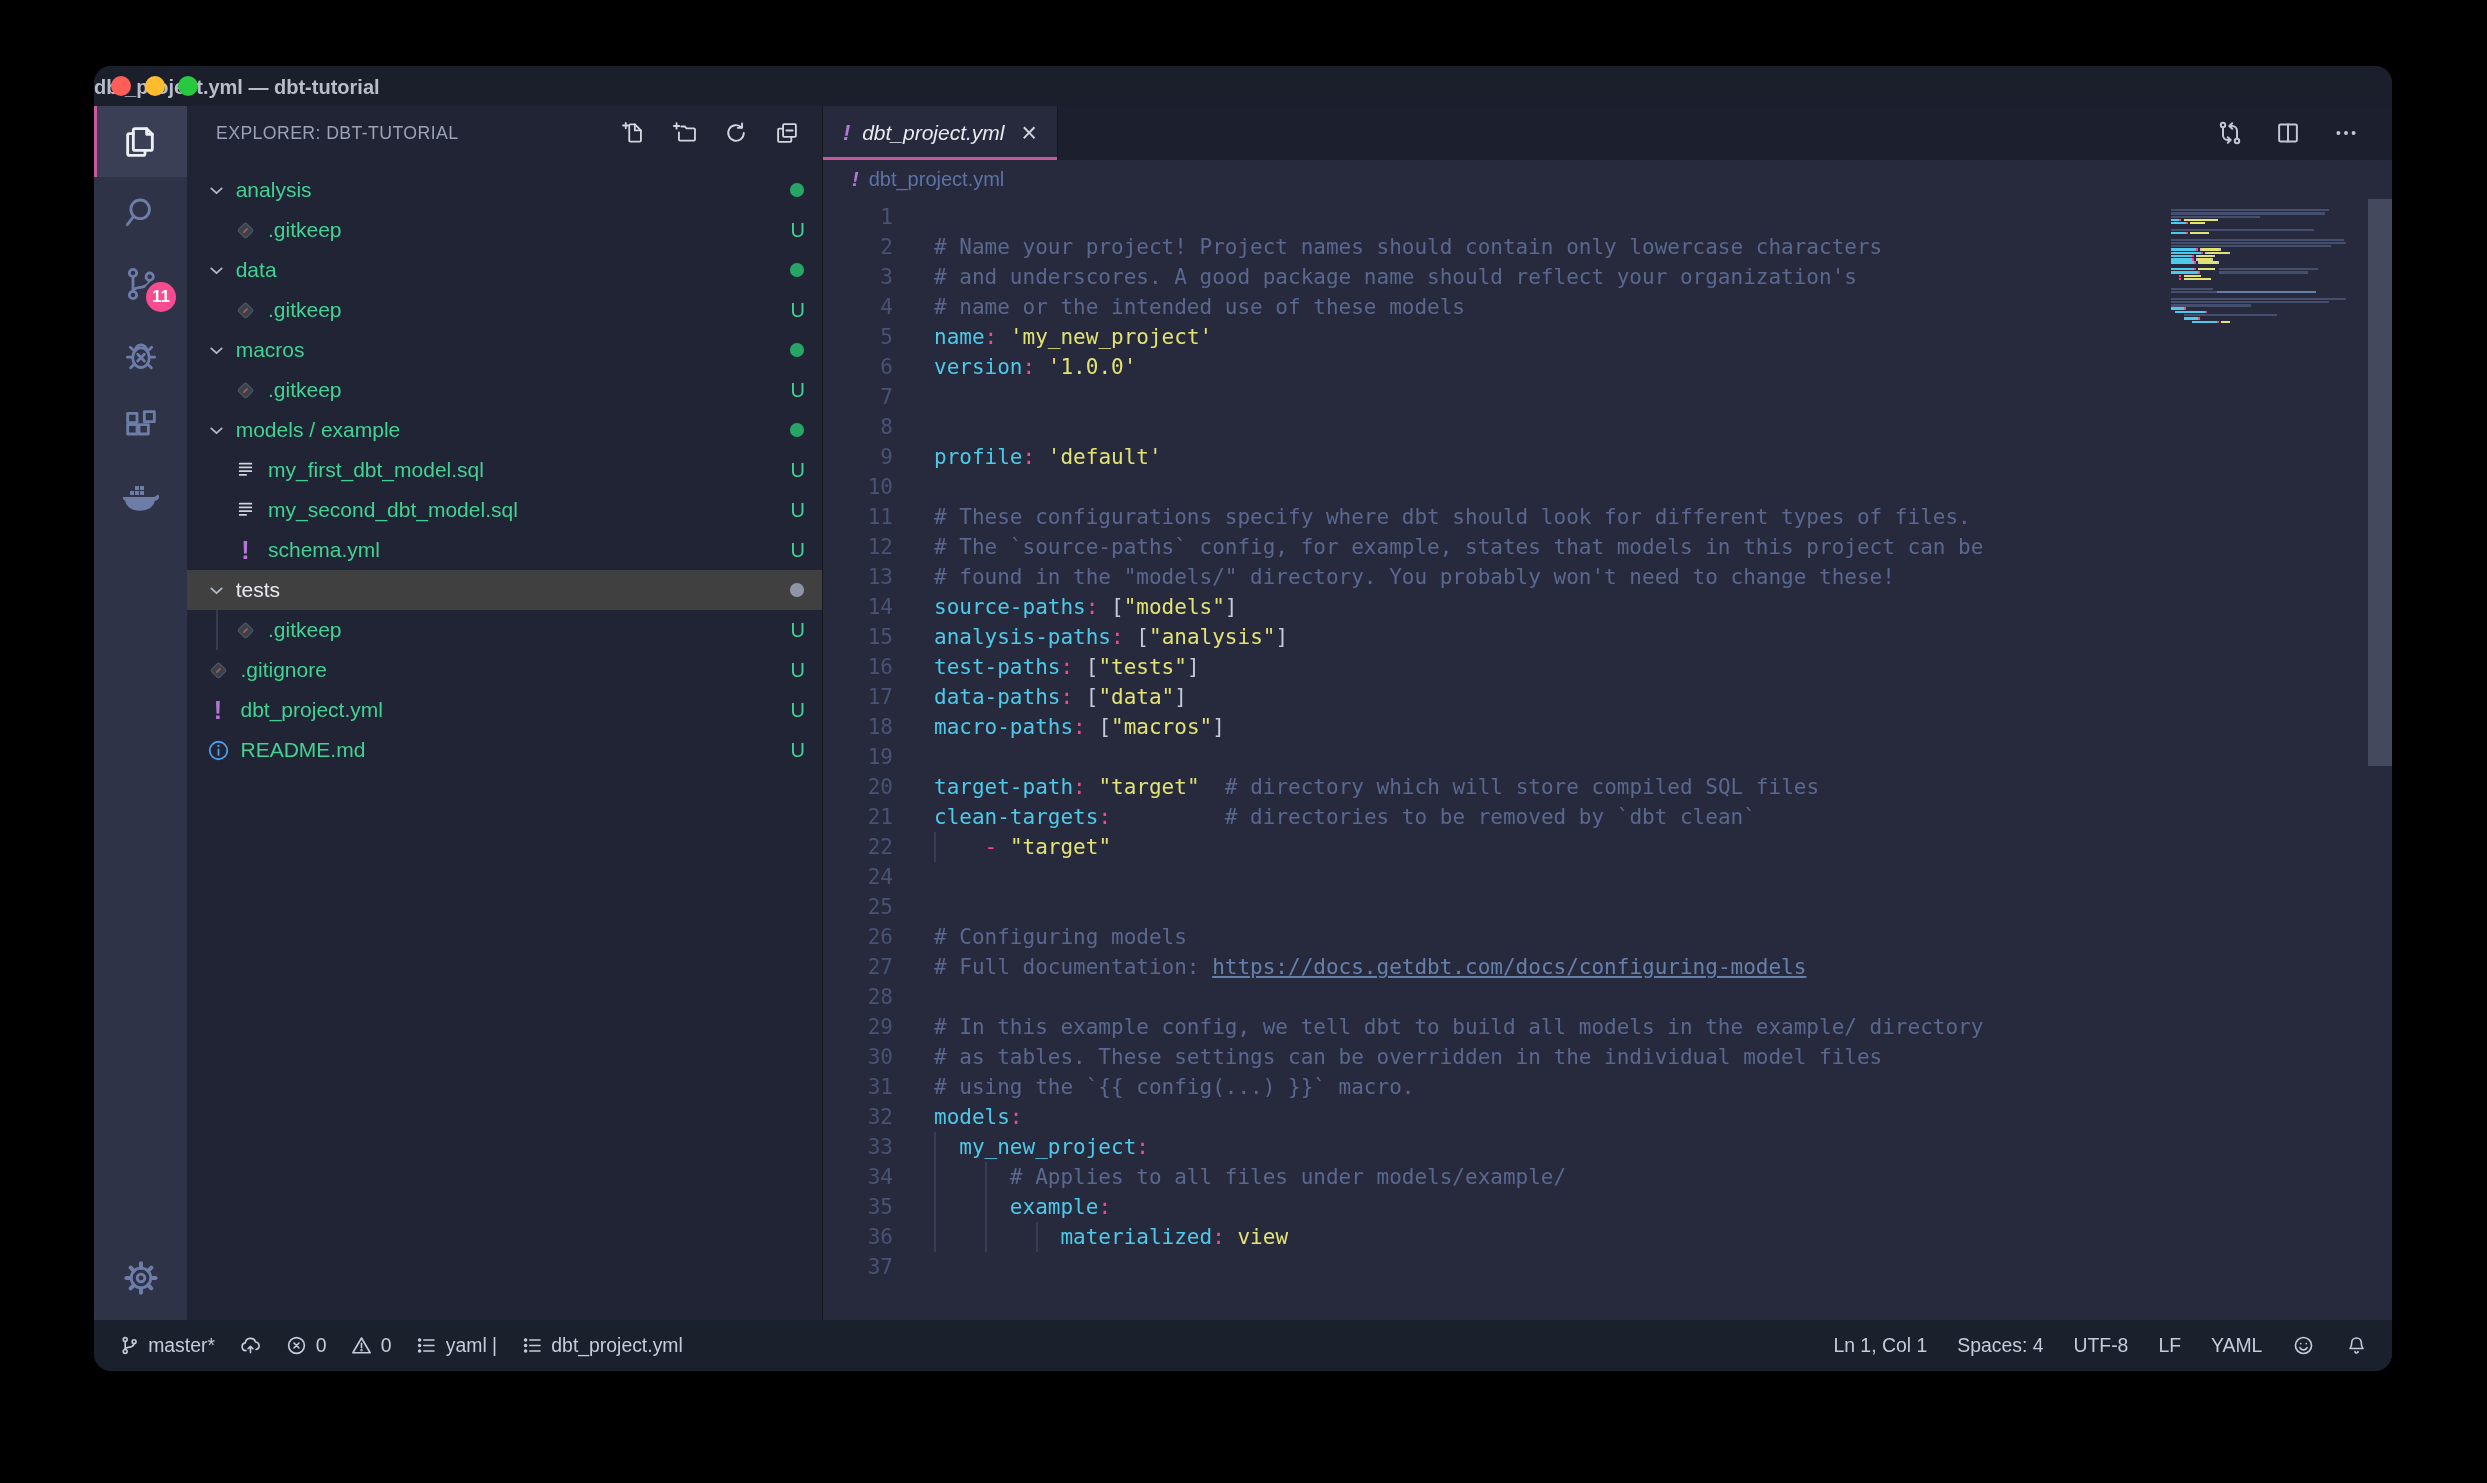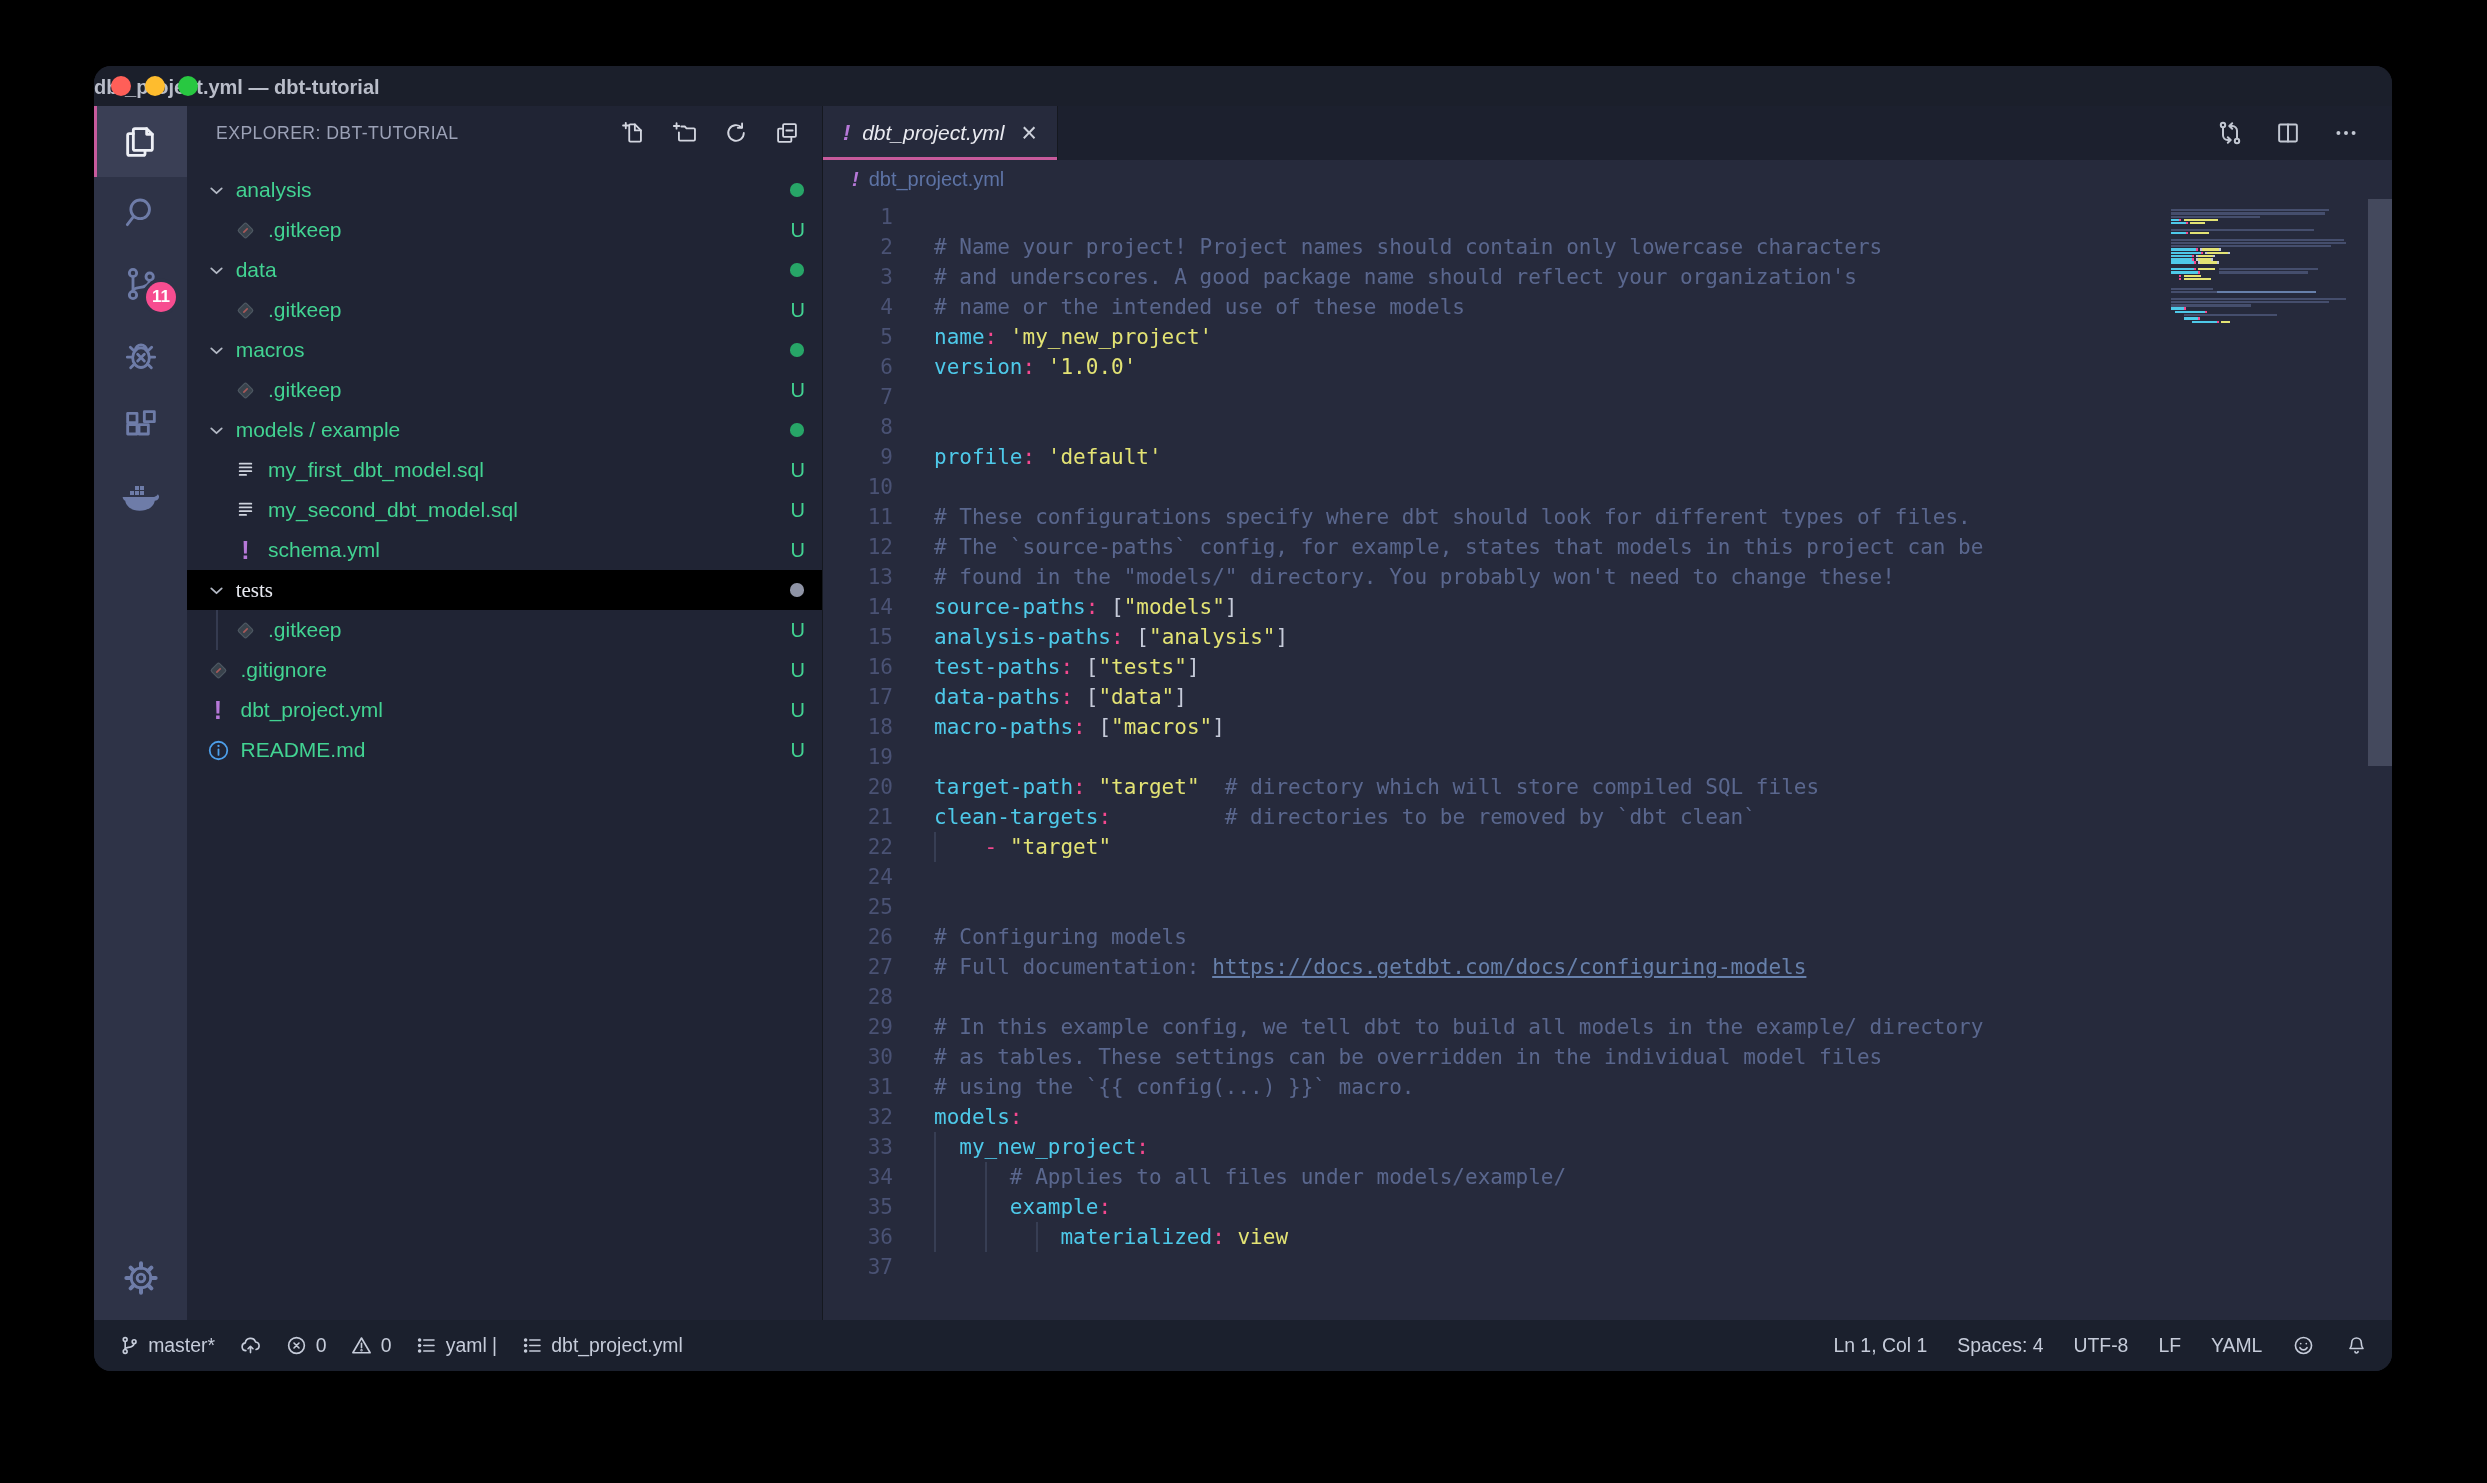--- a/index.html
+++ b/index.html
@@ -25,21 +25,21 @@
   .icon{display:inline-flex;align-items:center;justify-content:center;}
   .icon svg{width:100%;height:100%;}
   .act-item .icon{width:40px;height:40px;}
   
   .sidebar{width:635px;background:#202434;display:flex;flex-direction:column;flex:none;}
   .sb-header{height:54px;display:flex;align-items:center;padding:0 22px 0 29px;color:#9ba1b6;font-size:17.7px;letter-spacing:0.4px;flex:none;}
   .sb-tools{margin-left:auto;display:flex;gap:25px;color:#d3d6e0;}
   .sb-tools .icon{width:26px;height:26px;}
   .tree{padding-top:10px;}
   .row{height:40px;display:flex;align-items:center;position:relative;font-size:21px;color:#42d392;}
-  .row.sel{background:#000000;font-family:Liberation Serif, serif;}
+  .row.sel{background:#404040;}
   .row .label{margin-left:10px;white-space:pre;}
   .row.plainrow{color:#e8eaf1;}
   .chev{width:25px;height:25px;margin-left:17px;color:#b4bac6;flex:none;}
   .row.folder .label{margin-left:6.7px;}
   .row.child{padding-left:46px;}
   .row.root{padding-left:18.5px;}
   .row .icon{width:25px;height:25px;flex:none;}
   .yflag{width:25px;text-align:center;color:#b678d8;font-weight:800;font-size:25px;font-family:"Liberation Sans",sans-serif;flex:none;}
   .ubadge{position:absolute;right:17px;color:#42d392;font-size:20px;}
   .dot{position:absolute;right:18.5px;width:13.5px;height:13.5px;border-radius:50%;background:#27a567;}

